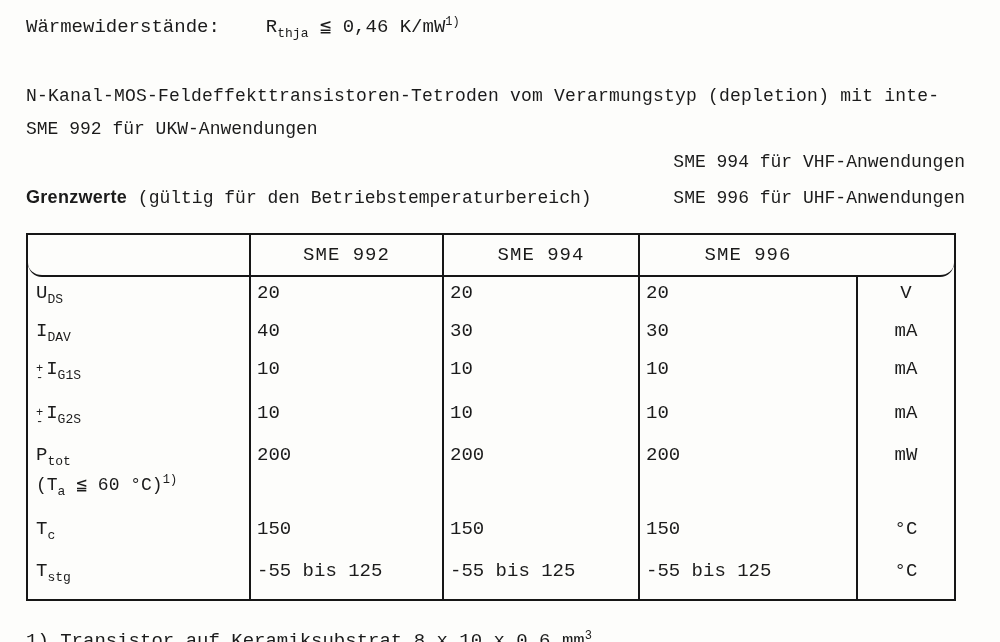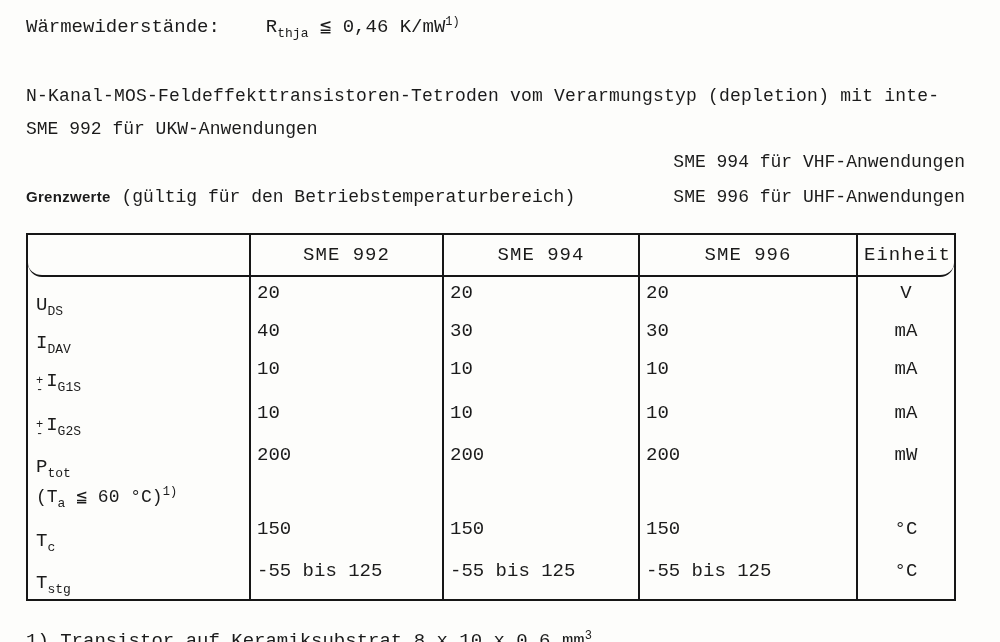--- a/index.html
+++ b/index.html
@@ -21,32 +21,32 @@
   sup.sp { font-size: 12px; vertical-align: 7px; }
 
   
   .intro { margin-top: 42px; }
   .intro-row { display: flex; justify-content: space-between; align-items: baseline;
                height: 33px; white-space: nowrap; }
   .intro-line1 { height: 33px; white-space: nowrap; letter-spacing: 0.2px; }
   .variant-text { text-align: right; }
   .heading-row { margin-top: 2px; }
   .gw-heading { font-family: "Liberation Sans", sans-serif; font-weight: bold;
-                font-size: 15px; letter-spacing: 0.3px; }
+                font-size: 18px; letter-spacing: 0.3px; }
   .gw-sub { font-size: 18px; }
 
   
   .gtable { margin-top: 13px; width: 930px; border: 2px solid #161616; }
   .trow { display: grid; grid-template-columns: 221px 193px 196px 218px 1fr; }
   .trow .cell { padding: 5px 6px 0 6px; }
   .trow .cell + .cell { border-left: 2px solid #161616; }
   .thead { border-bottom: 2px solid #161616; height: 42px; border-radius: 14px; }
   .thead .cell { display: flex; align-items: center; justify-content: center;
                  padding-top: 0; font-size: 19px; letter-spacing: 1px; }
-  .param-cell { padding-left: 8px !important; font-size: 19px; margin-top: 12px; }
+  .param-cell { padding-left: 8px !important; font-size: 19px; }
   .value-cell { font-size: 19px; }
   .unit-cell { text-align: center; font-size: 19px; }
   .pm-stack { display: inline-flex; flex-direction: column; align-items: center;
               font-size: 12px; line-height: 9px; vertical-align: 2px; margin-right: 3px; }
   .pnote { font-size: 18px; margin-top: 4px; white-space: nowrap; }
 
   
   .footnote { margin-top: 28px; font-size: 19px; }
 </style>
 </head>
@@ -74,21 +74,20 @@
     </div>
   </div>
 
   <div class="gtable">
 
     <div class="trow thead">
       <div class="cell"></div>
       <div class="cell">SME 992</div>
       <div class="cell">SME 994</div>
       <div class="cell">SME 996</div>
-      <div class="cell">Einheit</div>
     </div>
 
     <div class="trow" style="height:38px">
       <div class="cell param-cell"><span>U</span><sub class="sb">DS</sub></div>
       <div class="cell value-cell">20</div>
       <div class="cell value-cell">20</div>
       <div class="cell value-cell">20</div>
       <div class="cell unit-cell">V</div>
     </div>
 

